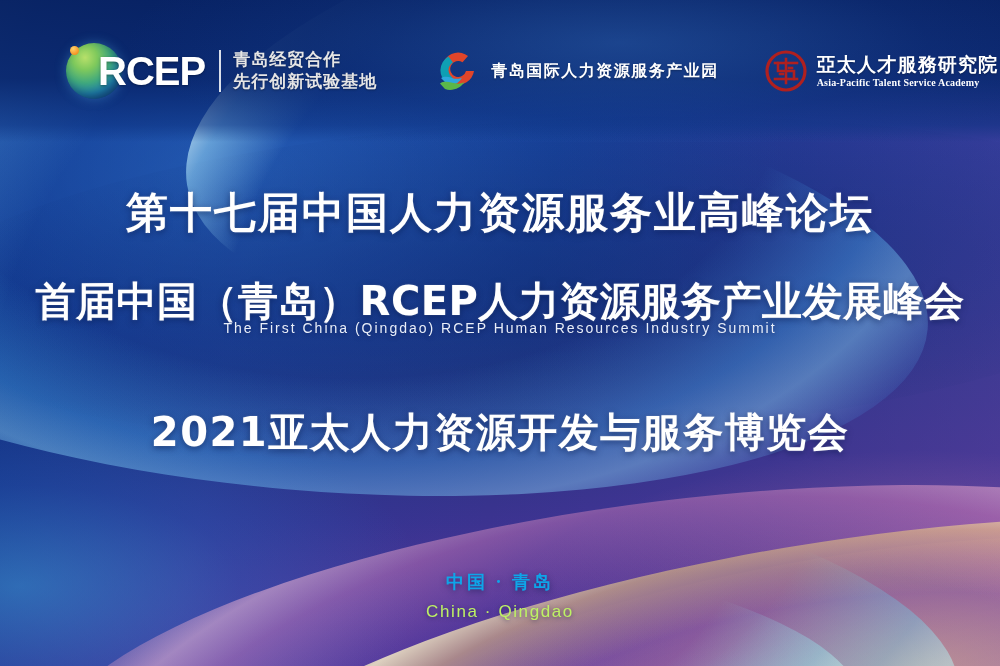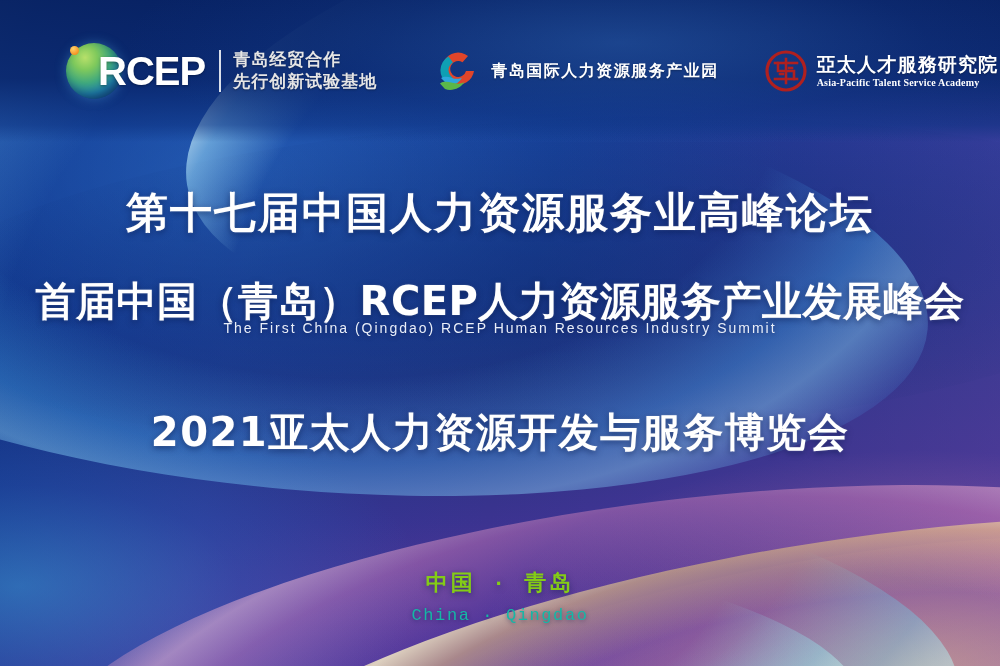--- a/index.html
+++ b/index.html
@@ -355,31 +355,31 @@
 
   
   .footer {
     position: absolute;
     left: 0; top: 572px;
     width: 1000px;
     text-align: center;
     z-index: 15;
   }
   .loc-cn {
-    color: #84cc16;
-    font-family: Liberation Mono, monospace;
-    font-weight: 700;
-    font-size: 22px;
+    color: #0ea5e9;
+    font-family: Liberation Serif, serif;
+    font-weight: 700;
+    font-size: 18px;
     letter-spacing: 3px;
     line-height: 1.15;
     text-shadow: 0 2px 6px rgba(10,20,70,0.55);
   }
   .loc-en {
-    color: #14b8a6;
-    font-family: Liberation Mono, monospace;
+    color: #bef264;
+    font-family: Liberation Sans, sans-serif;
     font-weight: 400;
     font-size: 17px;
     letter-spacing: 1.6px;
     margin-top: 9px;
     text-shadow: 0 1px 4px rgba(10,20,70,0.5);
   }
 </style>
 </head>
 <body>
 

